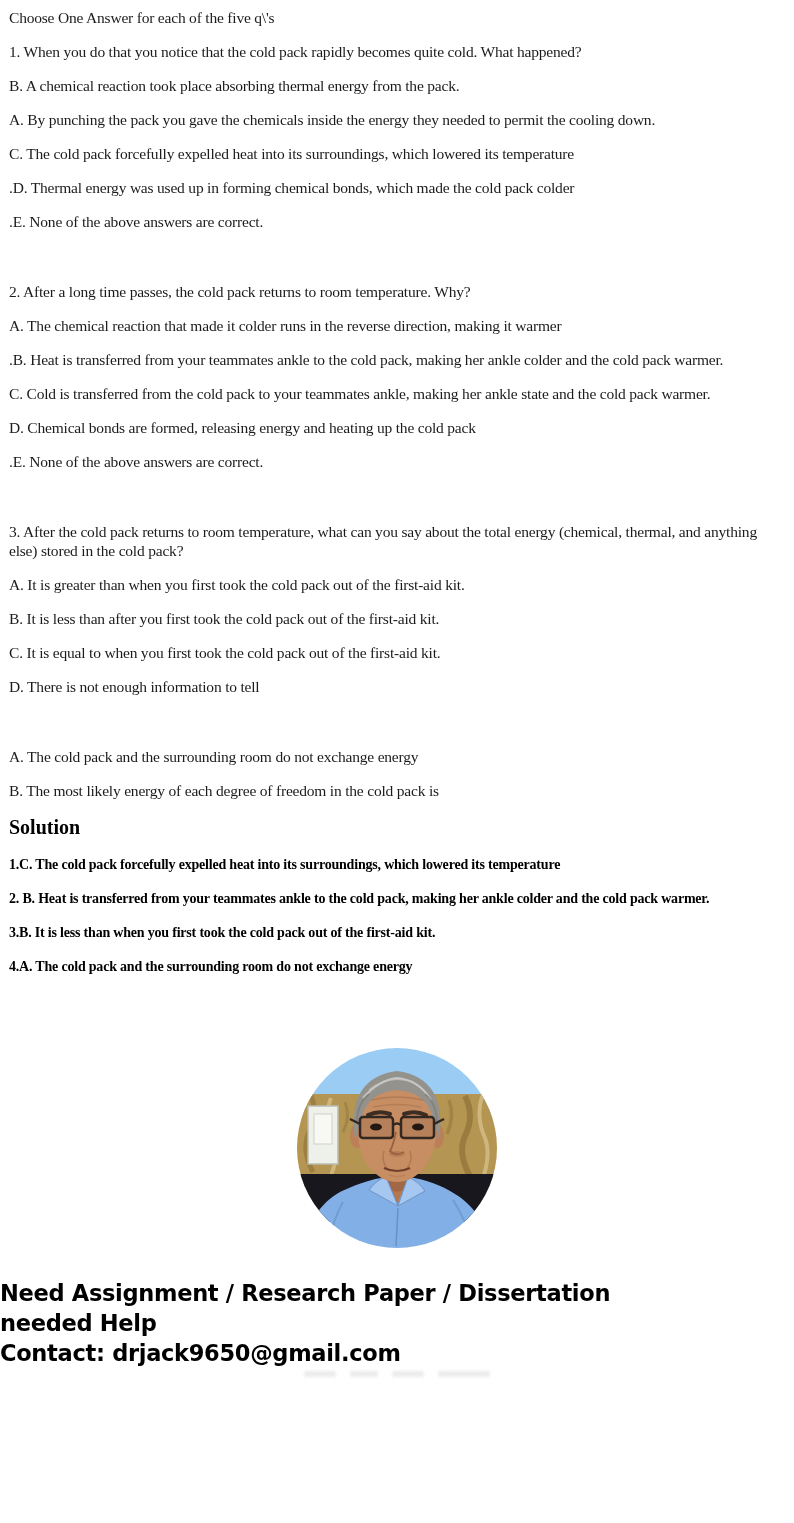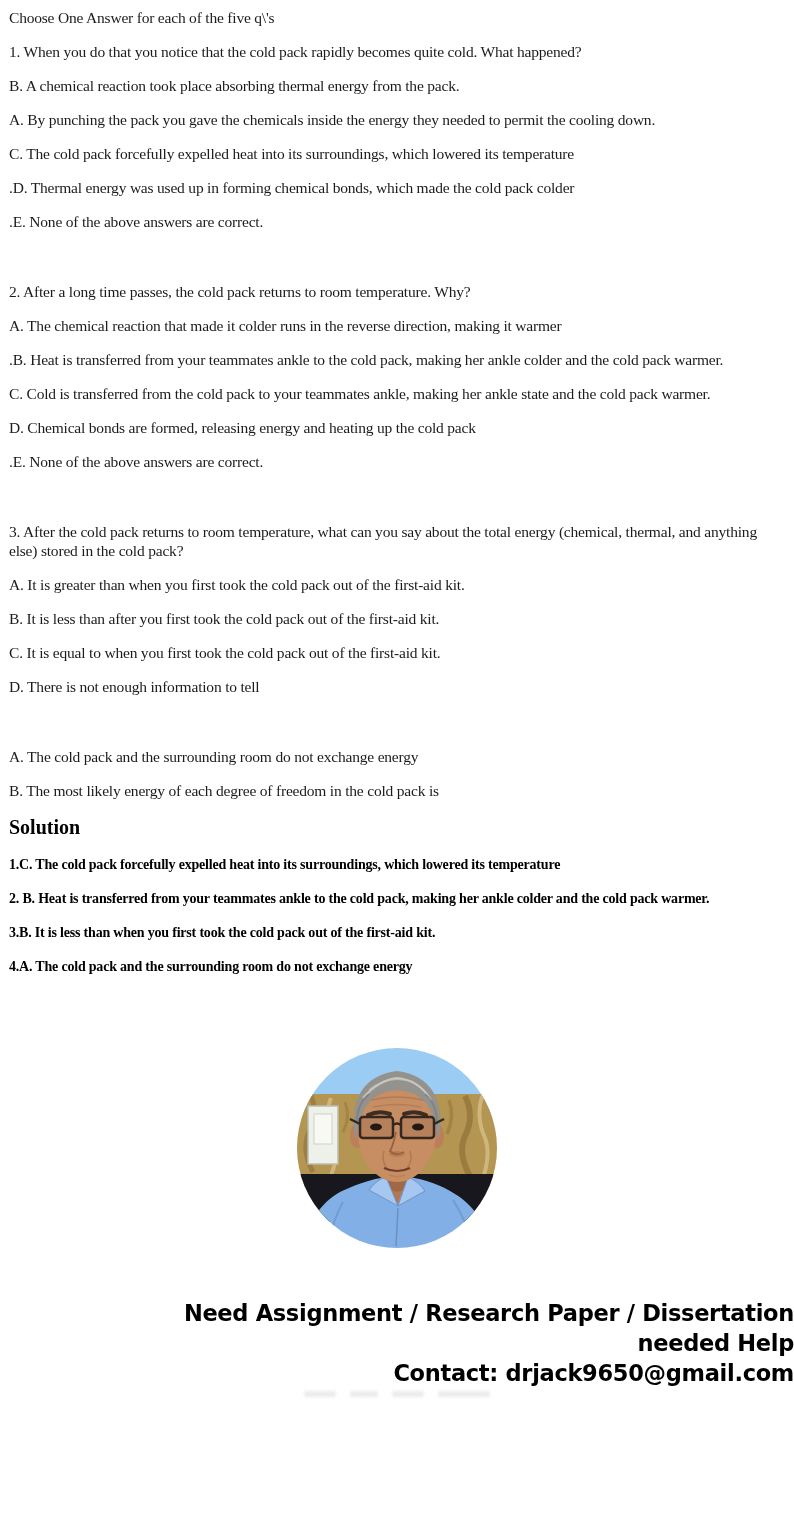--- a/index.html
+++ b/index.html
@@ -39,22 +39,22 @@
   .avatar-wrap {
     width: 200px;
     height: 200px;
     margin: 72px auto 0 auto;
     border-radius: 50%;
     overflow: hidden;
     position: relative;
   }
   .avatar-wrap svg { display: block; }
   .footer {
-    margin-top: 50px;
-    text-align: right;
+    margin-top: 30px;
+    text-align: left;
     font-family: "DejaVu Sans", sans-serif;
     font-weight: bold;
     font-size: 22.5px;
     line-height: 30px;
     color: #000;
     letter-spacing: -0.3px;
   }
   .ghost-row {
     margin: 3px auto 0 auto;
     width: 260px;

